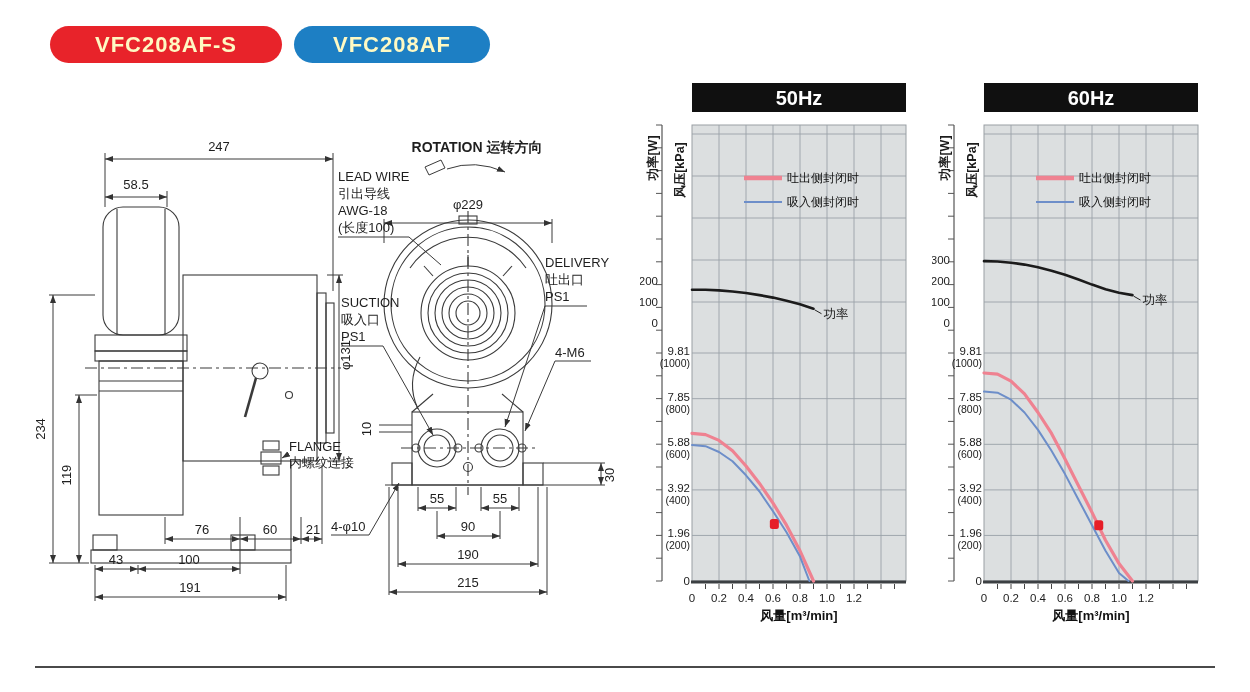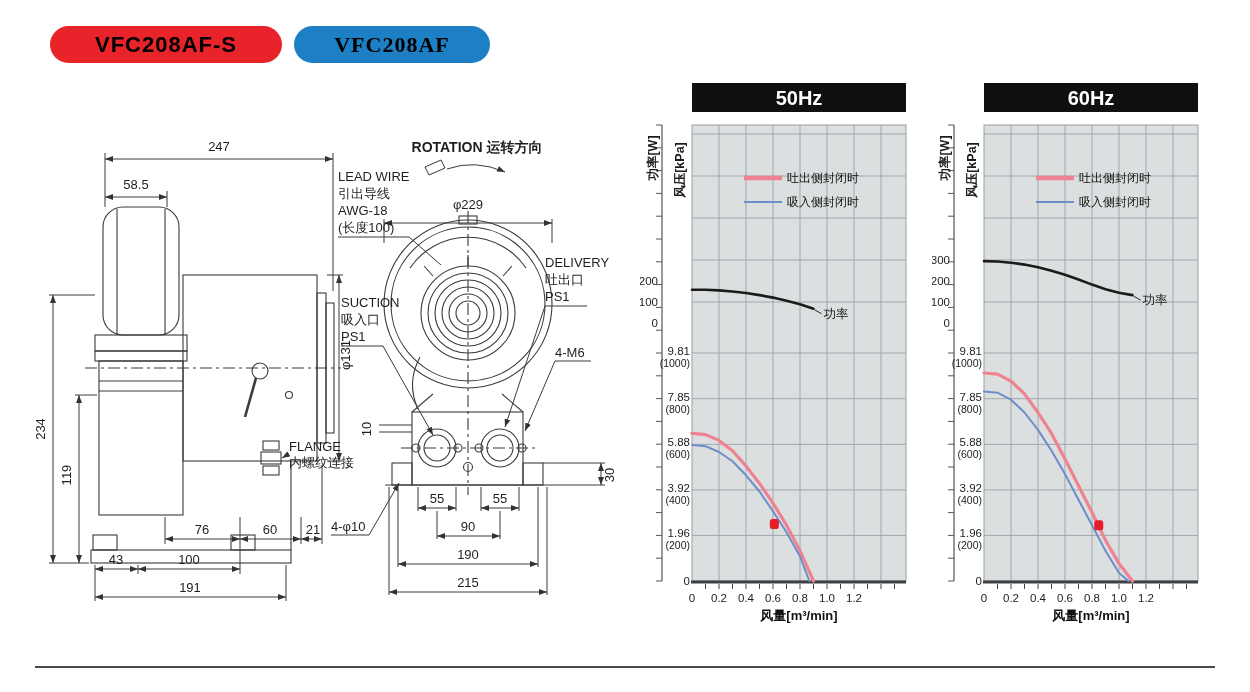--- a/index.html
+++ b/index.html
@@ -1,22 +1,22 @@
 <!DOCTYPE html>
 <html><head>
 <meta charset="utf-8">
 <style>
   html,body{margin:0;padding:0;}
   body{width:1250px;height:692px;position:relative;background:#ffffff;overflow:hidden;
        font-family:"Liberation Sans","DejaVu Sans",sans-serif;}
-  .badge{position:absolute;top:26px;height:37px;border-radius:19px;color:#000000;
+  .badge{position:absolute;top:26px;height:37px;border-radius:19px;color:#fef9c3;
          font-size:22px;font-weight:bold;letter-spacing:1px;display:flex;
          align-items:center;justify-content:center;}
   #badge-red{left:50px;width:232px;}
-  #badge-blue{left:294px;width:196px;font-family:Liberation Serif, serif;}
+  #badge-blue{left:294px;width:196px;}
   #drawing{position:absolute;left:35px;top:95px;}
   .chart-svg{position:absolute;top:78px;}
   #chart0{left:640px;}
   #chart1{left:932px;}
   #separator{position:absolute;left:35px;top:666px;width:1180px;height:2px;background:#4a4a4a;}
   svg text{font-family:"Liberation Sans","DejaVu Sans",sans-serif;}
   .draw line,.draw rect,.draw circle,.draw path,.draw polyline{stroke:#3a3a3a;fill:none;stroke-width:1.1;}
   .dim line,.dim path{stroke:#3a3a3a;fill:none;stroke-width:1;}
   .dtxt{fill:#1e1e1e;font-size:13px;}
   .cl{stroke-dasharray:12 4 3 4;stroke-width:0.9;}

